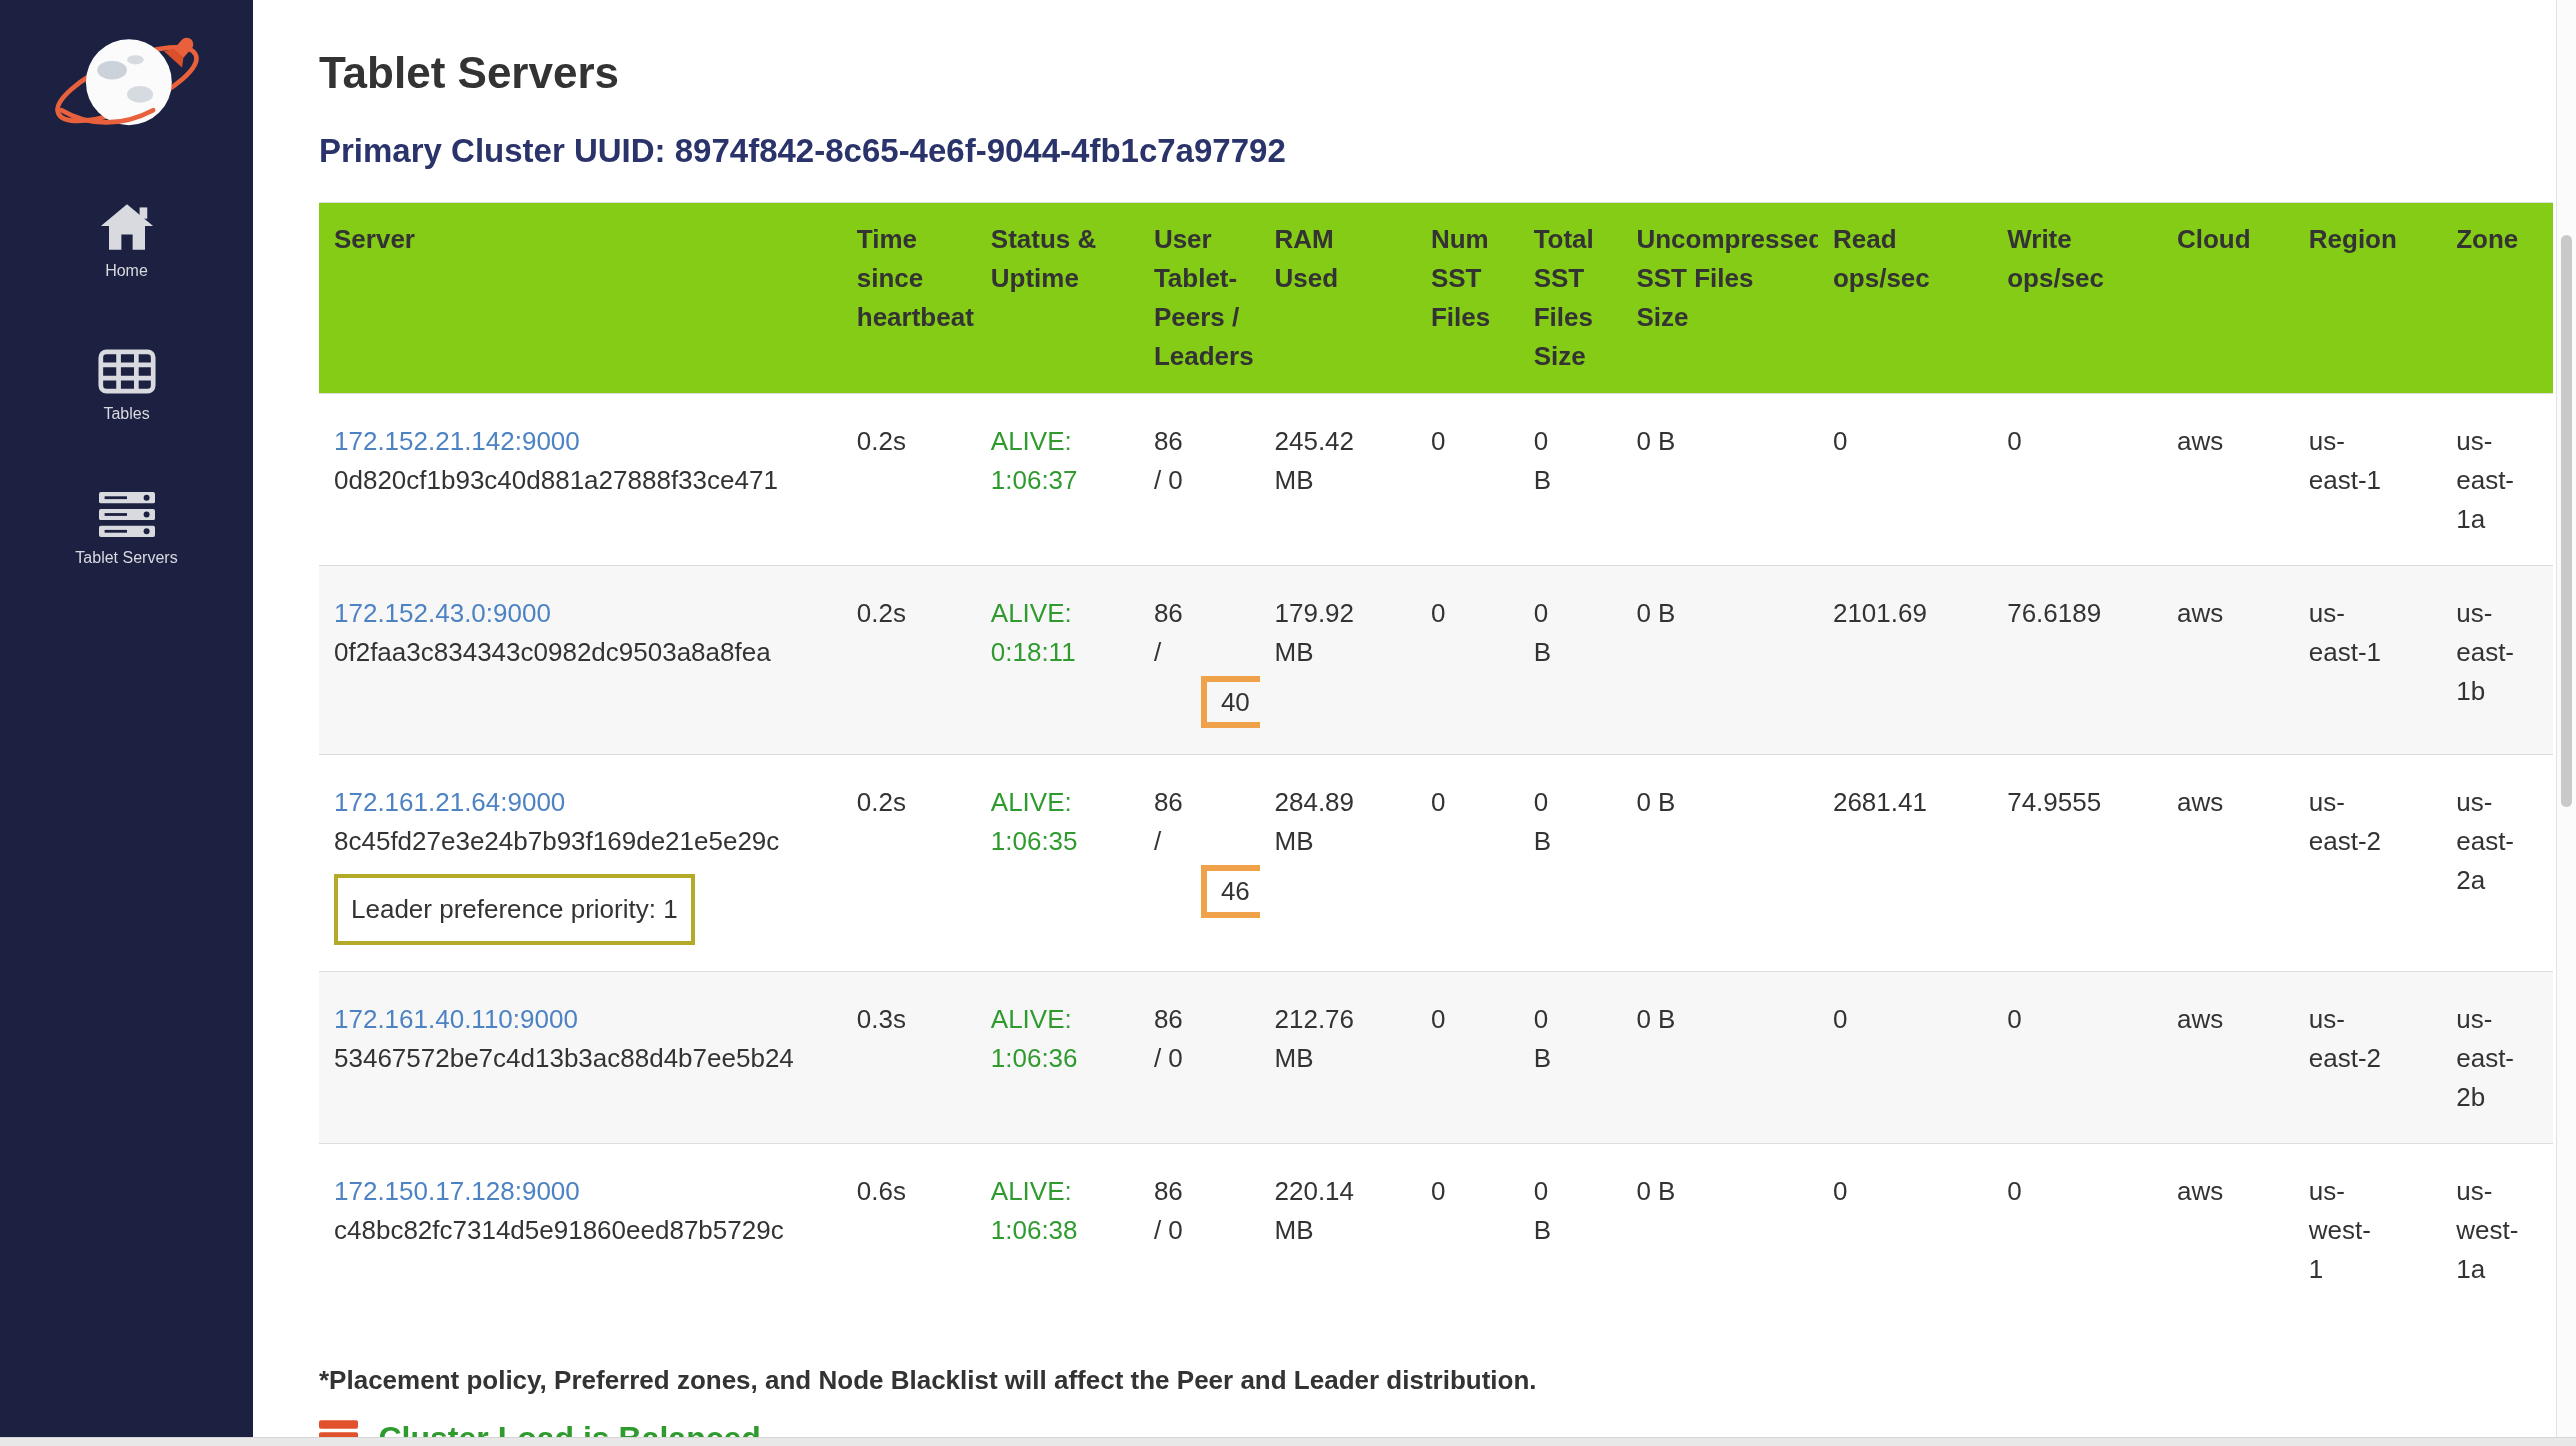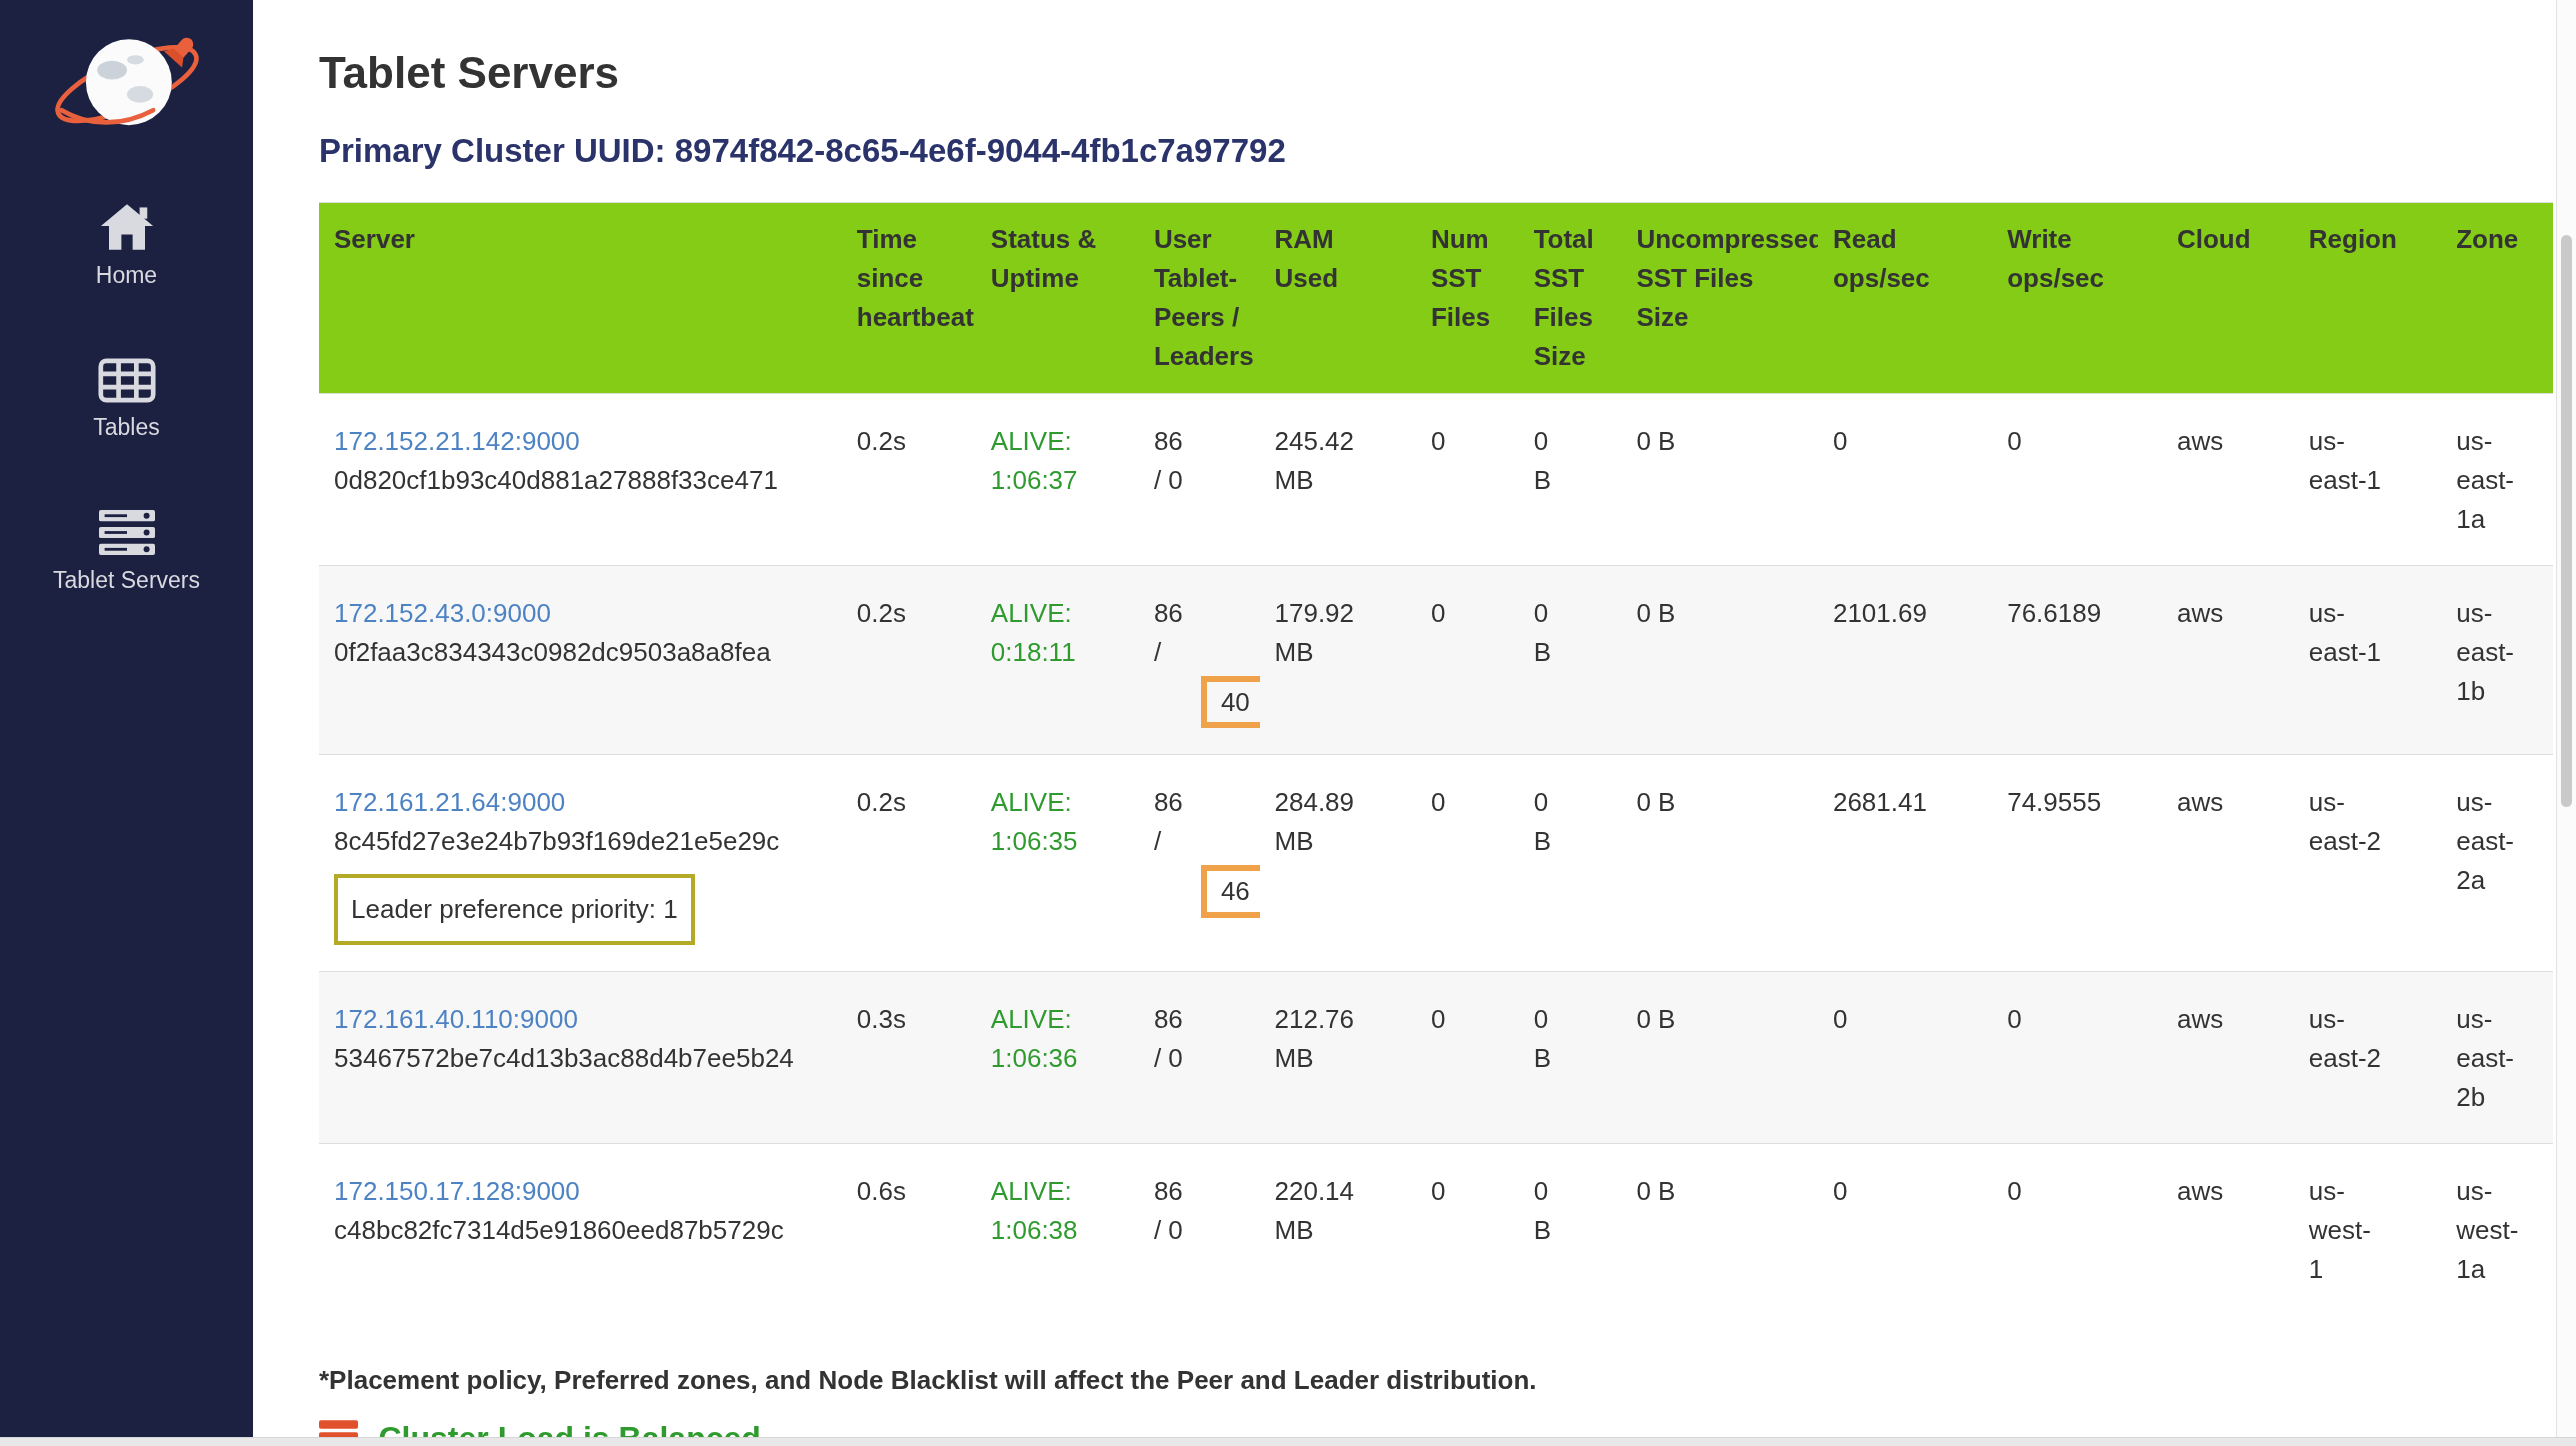--- a/index.html
+++ b/index.html
@@ -24,21 +24,21 @@
   .sidebar {
     width: 253px; flex: none; height: 100%;
     background: var(--sidebar-bg);
     text-align: center;
     padding-top: 28px;
     box-sizing: border-box;
   }
   .logo { margin: 0 auto 61px; width: 168px; height: 114px; cursor: pointer; }
   .nav-item { margin-bottom: 69px; cursor: pointer; }
   .nav-item svg { display: block; margin: 0 auto 11.2px; }
-  .nav-label { color: var(--sidebar-text); font-size: 23px; }
+  .nav-label { color: var(--sidebar-text); font-size: 16px; }
 
   
   main { flex: 1; padding: 48px 0 0 66px; box-sizing: border-box; }
   h1 { font-size: 44px; font-weight: bold; color: #333; margin: 0 0 34px; }
   h2 { font-size: 33px; font-weight: bold; color: var(--uuid-navy); margin: 0 0 32px; }
 
   table {
     border-collapse: collapse; table-layout: fixed;
     width: 2234px; font-size: 26px; line-height: 1.5; color: #333;
   }

